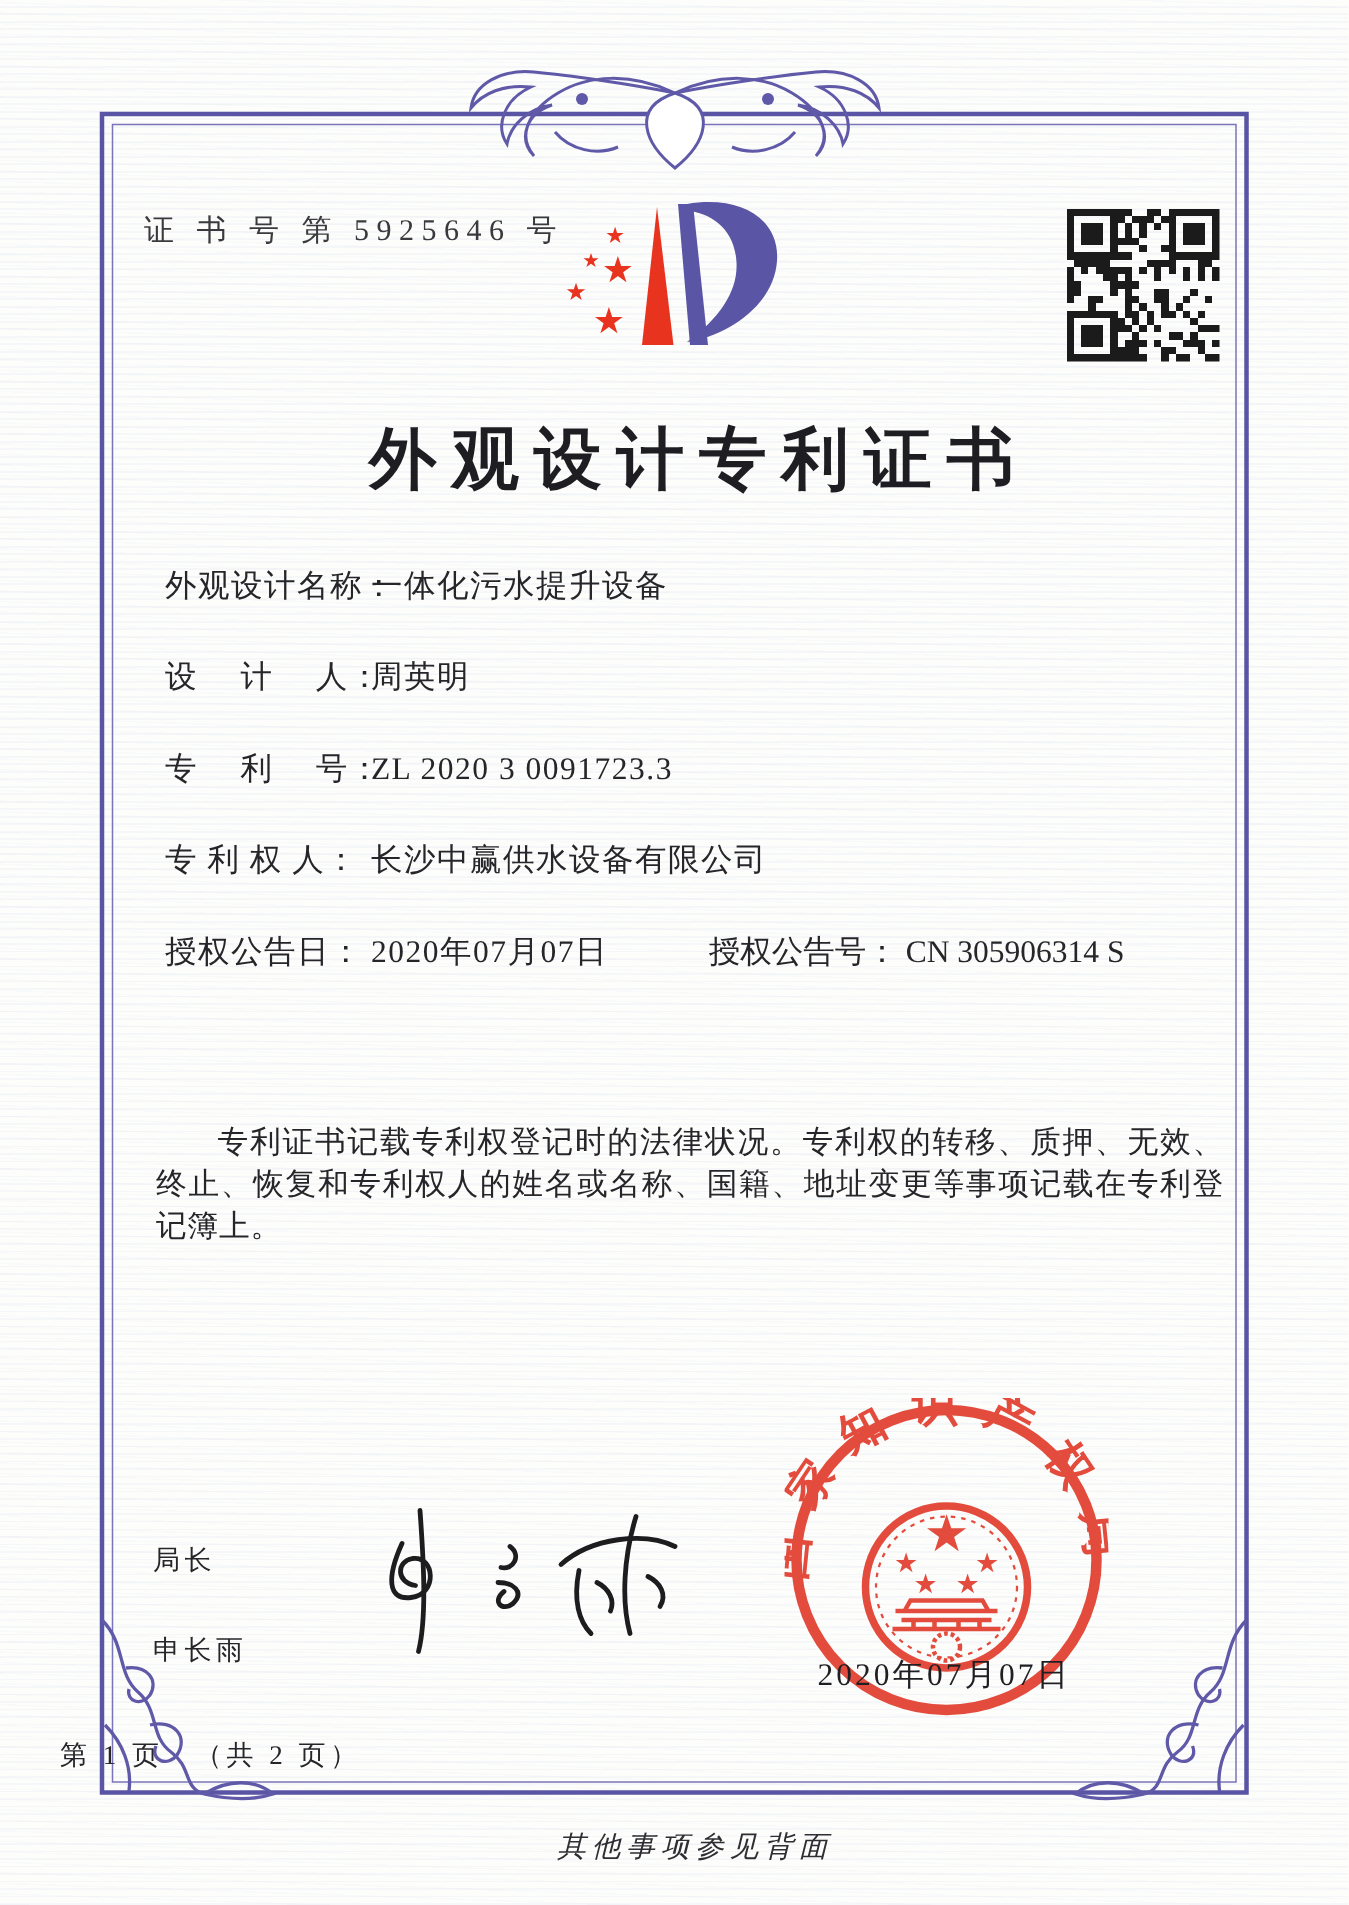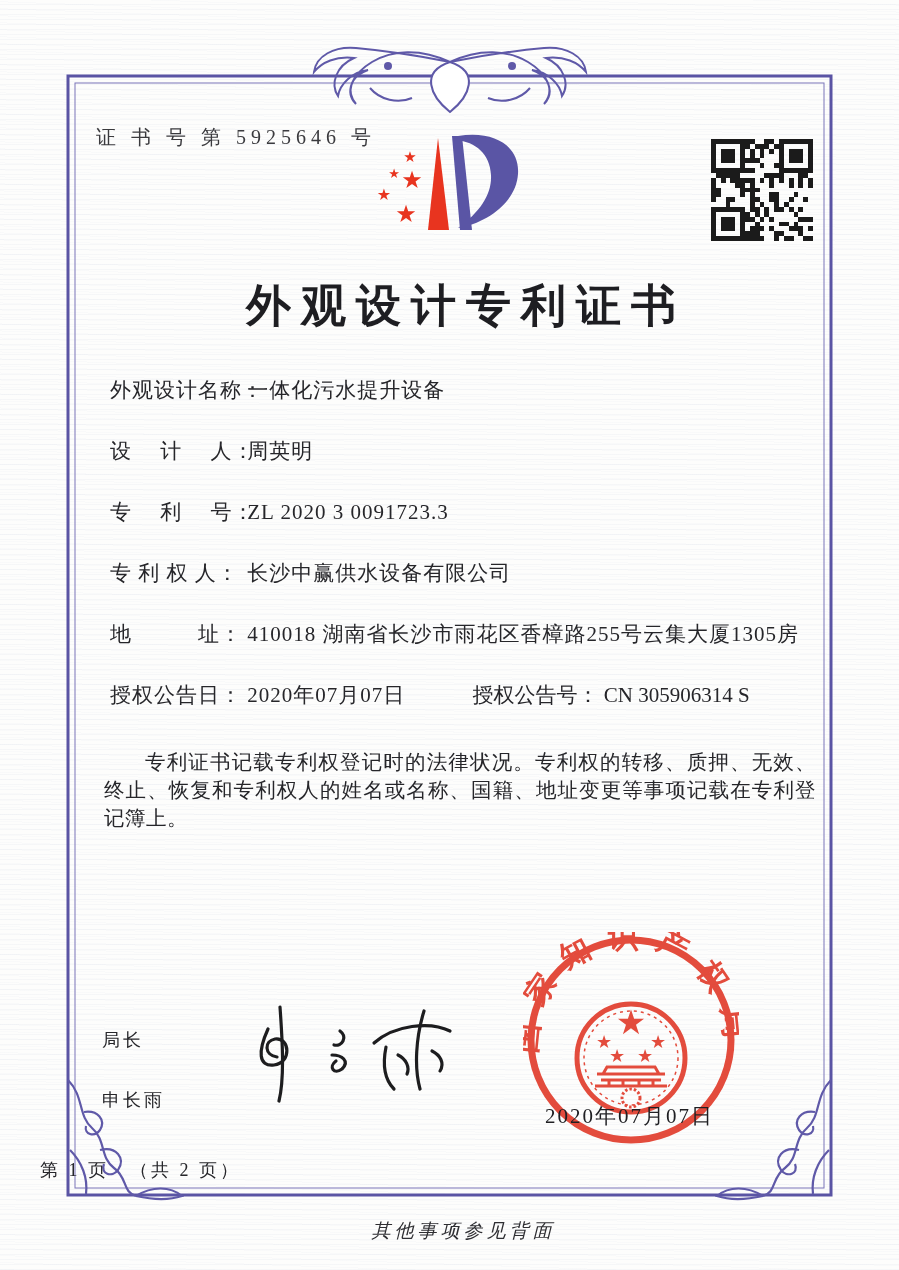--- a/index.html
+++ b/index.html
@@ -15,21 +15,21 @@
   .paper-texture{
     position:absolute; inset:0;
     background:
       repeating-linear-gradient(0deg, rgba(150,165,200,.075) 0 1px, transparent 1px 5px),
       repeating-linear-gradient(2deg, rgba(150,165,200,.04) 0 1px, transparent 1px 7px);
     pointer-events:none;
   }
   .frame-svg{ position:absolute; inset:0; }
 
   .cert-no{
-    position:absolute; left:96px; top:124px;
+    position:absolute; left:96px; top:140px;
     font-size:20px; letter-spacing:5px; color:#3a3a3e;
   }
   .logo{ position:absolute; left:372px; top:130px; width:160px; height:118px; }
   .qr{ position:absolute; left:711px; top:139px; width:102px; height:102px; }
 
   .title{
     position:absolute; left:0; top:276px; width:899px;
     text-align:center; font-size:45px; font-weight:bold;
     letter-spacing:10px; color:#1e1e22;padding-left:33px;
   }
@@ -363,24 +363,20 @@
     <span class="field-value">周英明</span>
   </div>
   <div class="field-row">
     <span class="field-label">专　 利 　号：</span>
     <span class="field-value">ZL 2020 3 0091723.3</span>
   </div>
   <div class="field-row">
     <span class="field-label">专 利 权 人：</span>
     <span class="field-value">长沙中赢供水设备有限公司</span>
   </div>
-  <div class="field-row">
-    <span class="field-label">地　　　址：</span>
-    <span class="field-value">410018 湖南省长沙市雨花区香樟路255号云集大厦1305房</span>
-  </div>
   <div class="field-row grant-row">
     <span class="field-label">授权公告日：</span>
     <span class="field-value">2020年07月07日</span>
     <span class="grant-no">
       <span>授权公告号：</span>
       <span>CN 305906314 S</span>
     </span>
   </div>
 </div>
 

